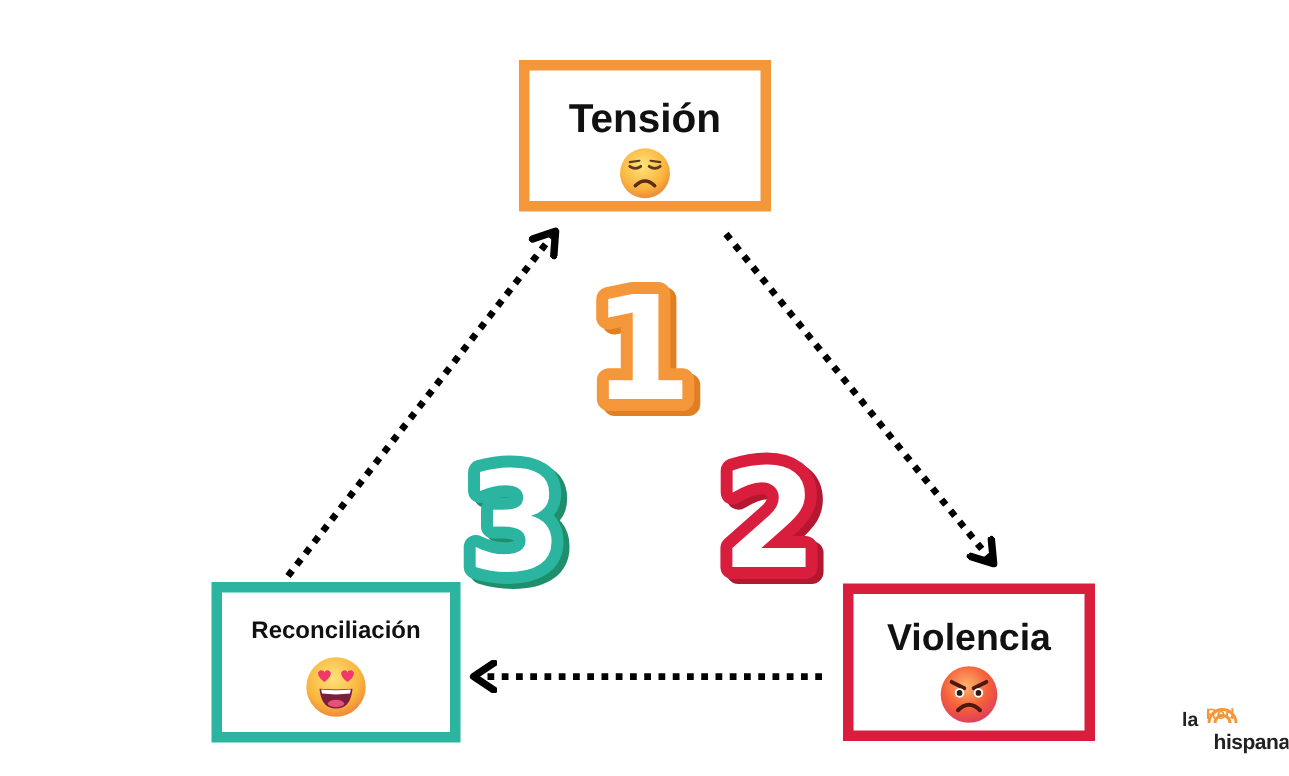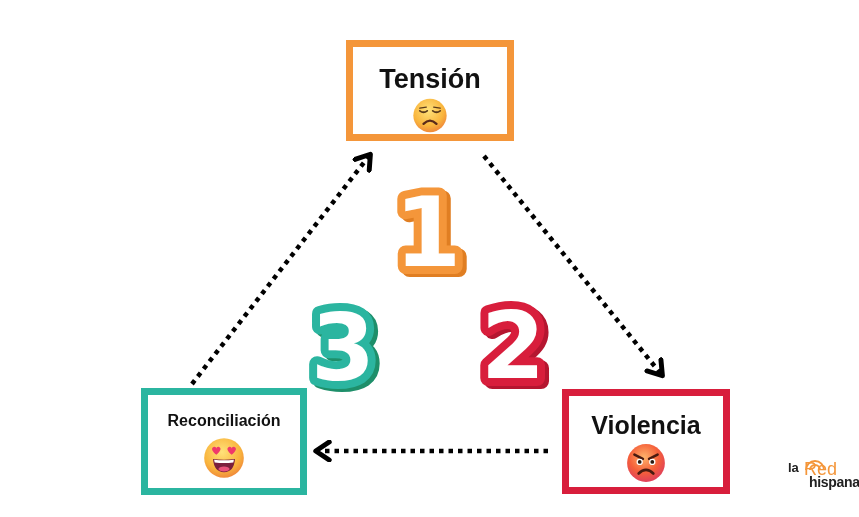--- a/index.html
+++ b/index.html
@@ -20,23 +20,23 @@
     #box-tension .label { font-size: 27px; }
     #box-violencia { left: 562px; top: 389px; width: 168px; height: 105px; padding-top: 17px; }
     #box-violencia .label { font-size: 25px; }
     #box-reconc { left: 141px; top: 388px; width: 166px; height: 107px; padding-top: 18px; }
     #box-reconc .label { font-size: 16px; }
     svg.overlay { position: absolute; left: 0; top: 0; }
     .num {
       font-family: "DejaVu Sans", sans-serif; font-weight: bold;
       paint-order: stroke fill; stroke-linejoin: round;
     }
-    .logo { position: absolute; left: 784px; top: 458px; width: 62px; height: 40px; }
+    .logo { position: absolute; left: 784px; top: 470px; width: 62px; height: 40px; }
     .logo .la { position: absolute; left: 4px; top: 2px; font-size: 13px; font-weight: bold; color: #222; }
-    .logo .red { position: absolute; left: 20px; top: 1px; font-size: 18px; font-weight: normal; color: #F4963A; }
+    .logo .red { position: absolute; left: 20px; top: 1px; font-size: 10px; font-weight: bold; color: #F4963A; }
     .logo .hisp { position: absolute; left: 2px; top: 16px; font-size: 14px; font-weight: bold; color: #222; letter-spacing: -0.3px; margin-left: 23px; }
   </style>
 </head>
 <body>
 
 <div class="stage">
 
   <svg class="overlay" width="859" height="517" viewBox="0 0 859 517">
     <defs>
       <marker id="arrowhead" viewBox="0 0 10 10" refX="6" refY="5" markerWidth="5" markerHeight="5" orient="auto-start-reverse">

